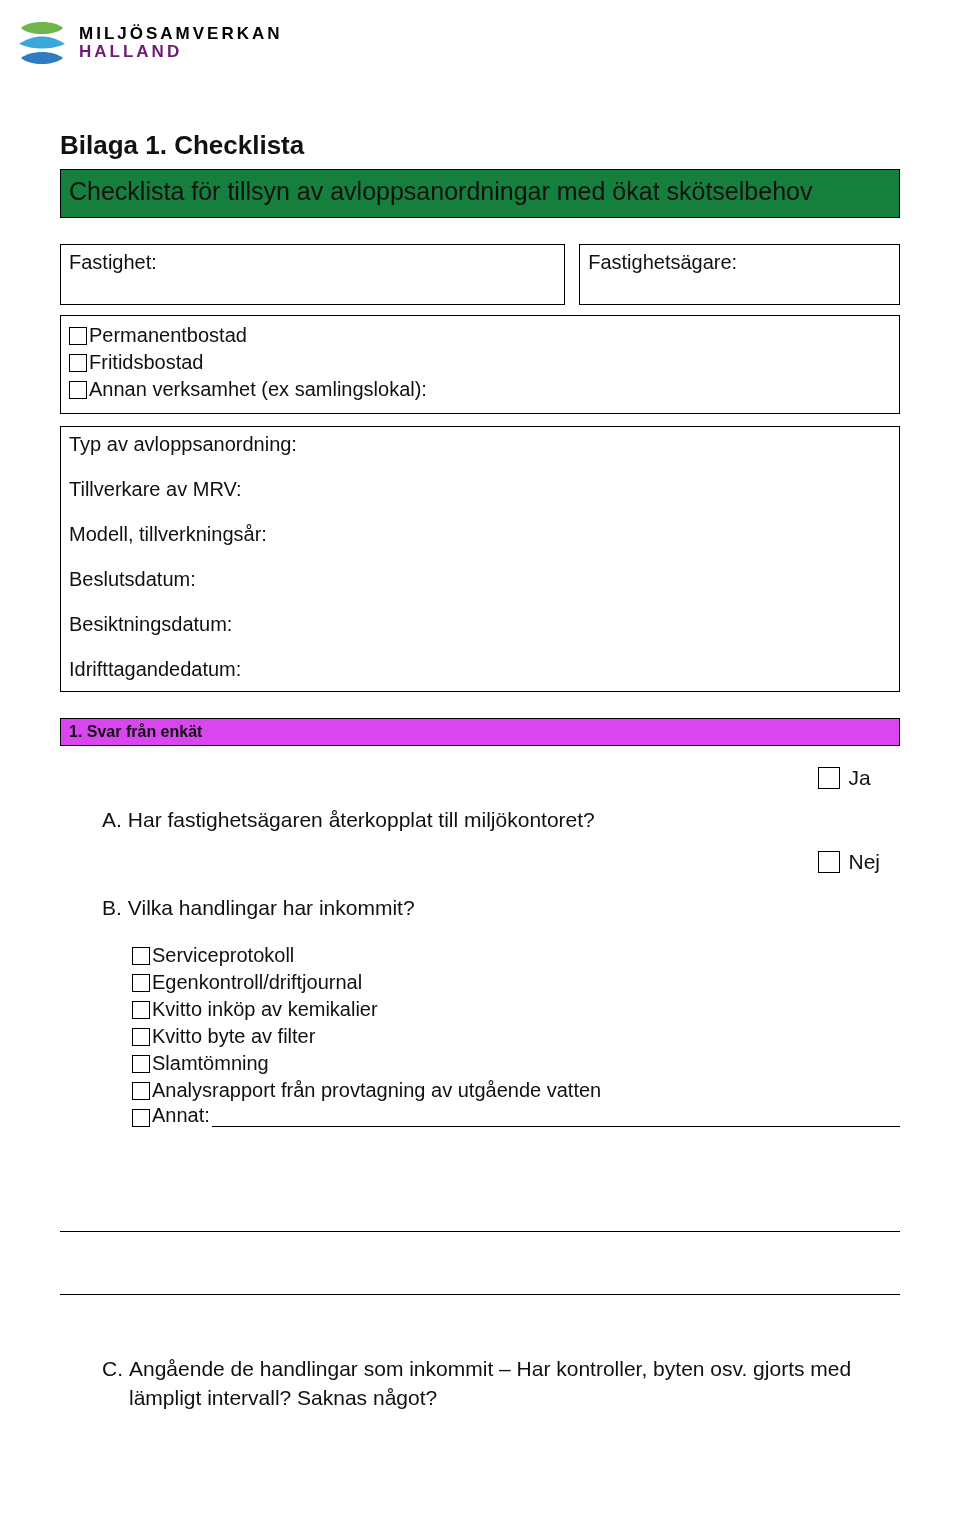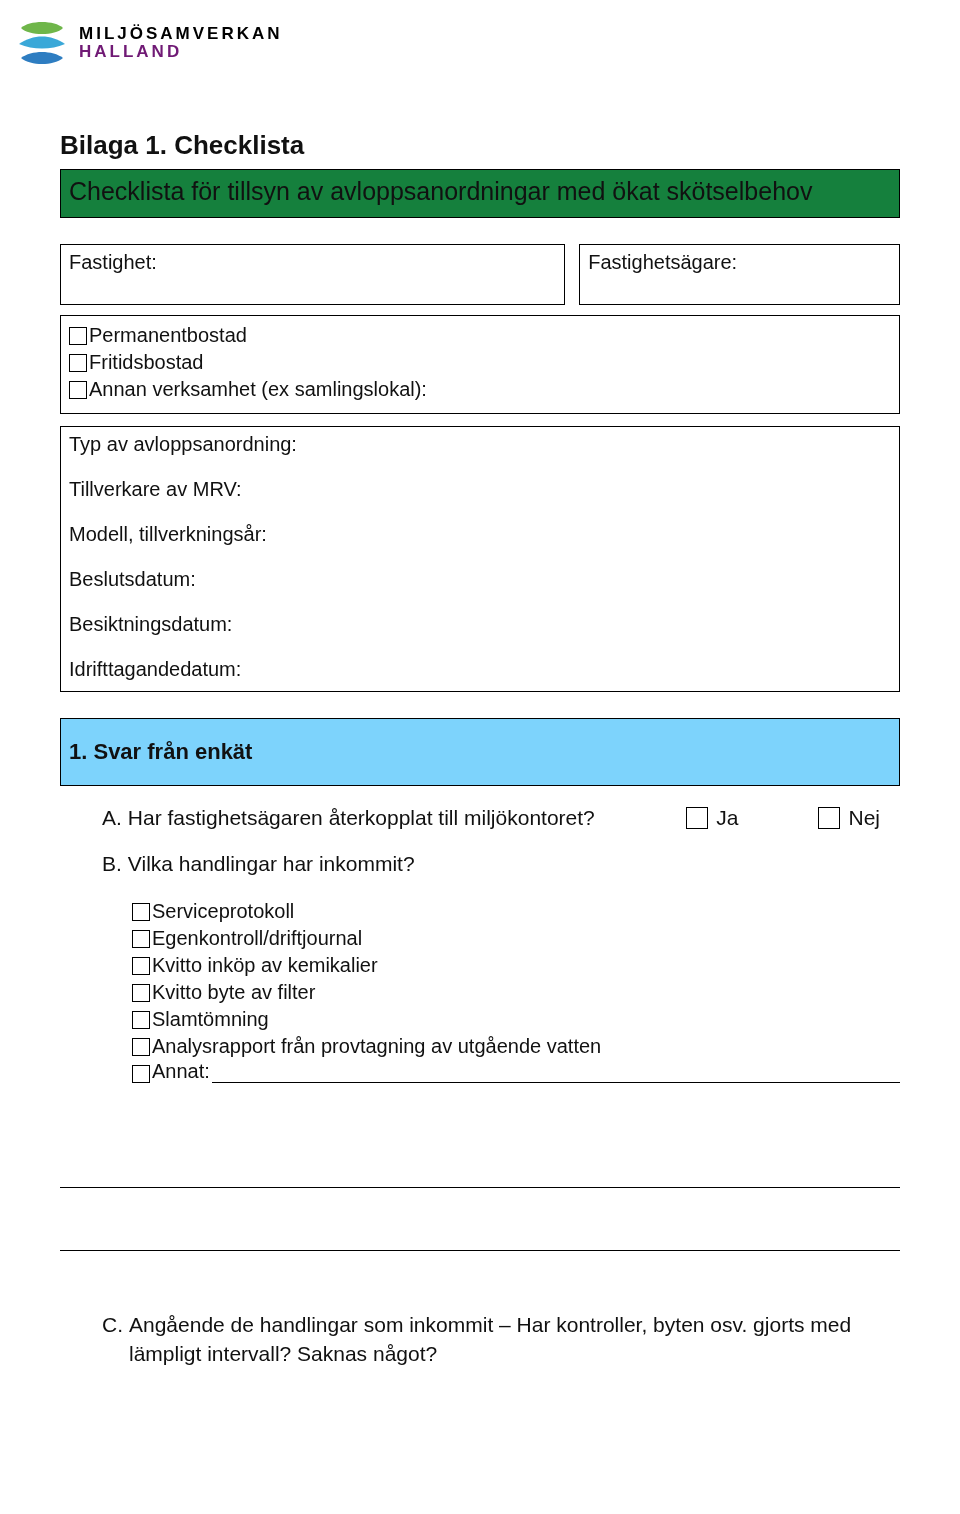--- a/index.html
+++ b/index.html
@@ -98,47 +98,48 @@
     box-sizing: border-box;
     flex: none;
   }
   .spaced-rows > div {
     margin-bottom: 22px;
   }
   .spaced-rows > div:last-child {
     margin-bottom: 0;
   }
   .section-header {
-    background: #7dd3fc;
-    border: 1px solid #000;
-    padding: 20px 8px;
-    font-size: 22px;
+    background: #d946ef;
+    border: 1px solid #000;
+    padding: 4px 8px;
+    font-size: 16px;
     font-weight: 700;
     margin-top: 26px;
     margin-bottom: 20px;
   }
   .q-indent {
     padding-left: 42px;
   }
   .q-row {
     display: flex;
     align-items: center;
     font-size: 21px;
     margin-bottom: 22px;
   }
   .q-row .q-text {
     display: flex;
     gap: 6px;
   }
   .q-row .opts {
     margin-left: auto;
     display: flex;
-    gap: 80px;
+    gap: 60px;
     align-items: flex-start;
     padding-right: 20px;
+    flex-direction: column;
   }
   .opt {
     display: flex;
     align-items: center;
     gap: 8px;
   }
   .opt .cb {
     width: 22px;
     height: 22px;
   }

